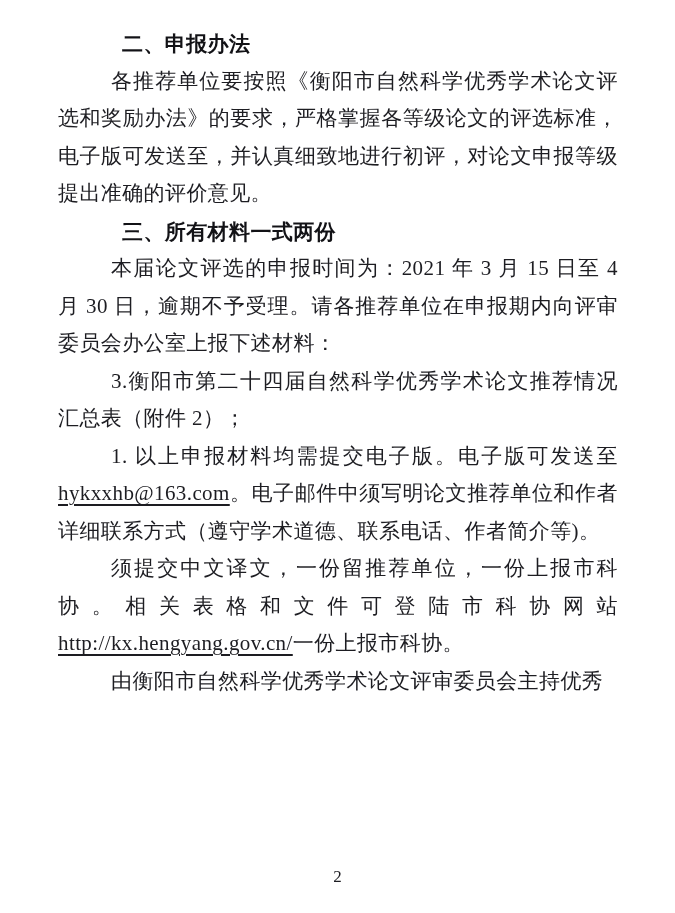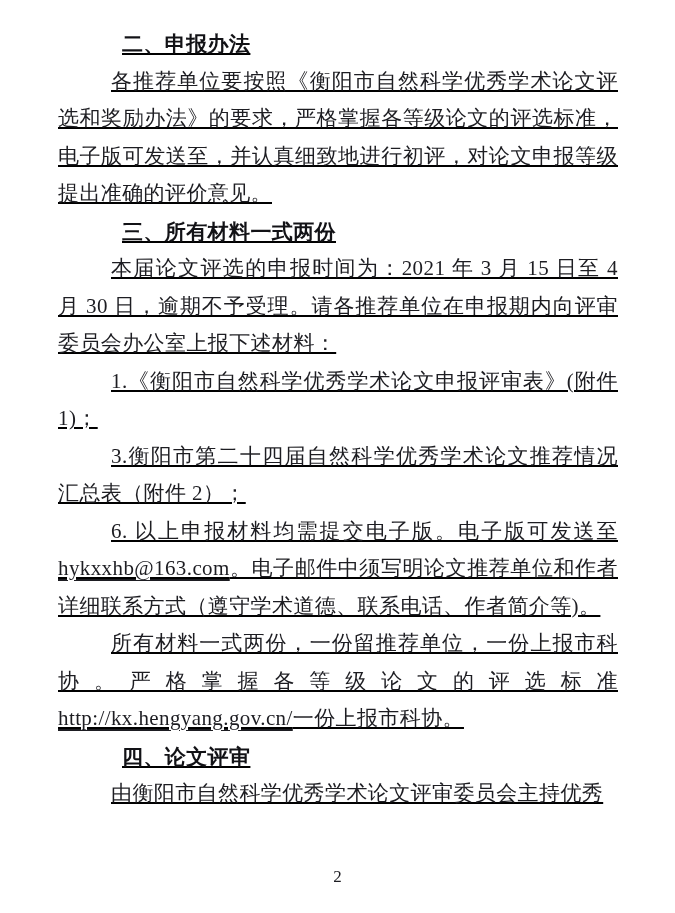--- a/index.html
+++ b/index.html
@@ -10,21 +10,20 @@
     font-family: "Liberation Serif", "DejaVu Serif", serif;
   }
   .page {
     position: relative;
     width: 675px;
     height: 913px;
     background: #ffffff;
     box-sizing: border-box;
     padding: 25px 57px 0 58px;
     overflow: hidden;
-    text-decoration: underline;
   }
   .doc {
     font-size: 21px;
     line-height: 37.5px;
     color: #1d1d22;
     text-align: justify;
     letter-spacing: 0.4px;
   }
   .para {
     margin: 0;
@@ -65,33 +64,31 @@
   <div class="doc">
 
     <p class="heading">二、申报办法</p>
 
     <p class="para">各推荐单位要按照《衡阳市自然科学优秀学术论文评选和奖励办法》的要求，严格掌握各等级论文的评选标准，电子版可发送至，并认真细致地进行初评，对论文申报等级提出准确的评价意见。</p>
 
     <p class="heading">三、所有材料一式两份</p>
 
     <p class="para">本届论文评选的申报时间为：2021 年 3 月 15 日至 4 月 30 日，逾期不予受理。请各推荐单位在申报期内向评审委员会办公室上报下述材料：</p>
 
-    <p class="para">1.《衡阳市自然科学优秀学术论文申报评审表》(附件 1)；</p>
 
 
     <p class="para">3.衡阳市第二十四届自然科学优秀学术论文推荐情况汇总表（附件 2）；</p>
 
     <p class="para">
-      <span>6. 以上申报材料均需提交电子版。电子版可发送至</span><span class="link">hykxxhb@163.com</span><span>。电子邮件中须写明论文推荐单位和作者详细联系方式（遵守学术道德、联系电话、作者简介等)。</span>
+      <span>1. 以上申报材料均需提交电子版。电子版可发送至</span><span class="link">hykxxhb@163.com</span><span>。电子邮件中须写明论文推荐单位和作者详细联系方式（遵守学术道德、联系电话、作者简介等)。</span>
     </p>
 
     <p class="para">
-      <span>所有材料一式两份，一份留推荐单位，一份上报市科协。严格掌握各等级论文的评选标准</span><span class="link">http://kx.hengyang.gov.cn/</span><span>一份上报市科协。</span>
+      <span>须提交中文译文，一份留推荐单位，一份上报市科协。相关表格和文件可登陆市科协网站</span><span class="link">http://kx.hengyang.gov.cn/</span><span>一份上报市科协。</span>
     </p>
 
-    <p class="heading">四、论文评审</p>
 
     <p class="para">由衡阳市自然科学优秀学术论文评审委员会主持优秀</p>
 
   </div>
 
   <div class="page-number">2</div>
 </div>
 
 </body></html>

